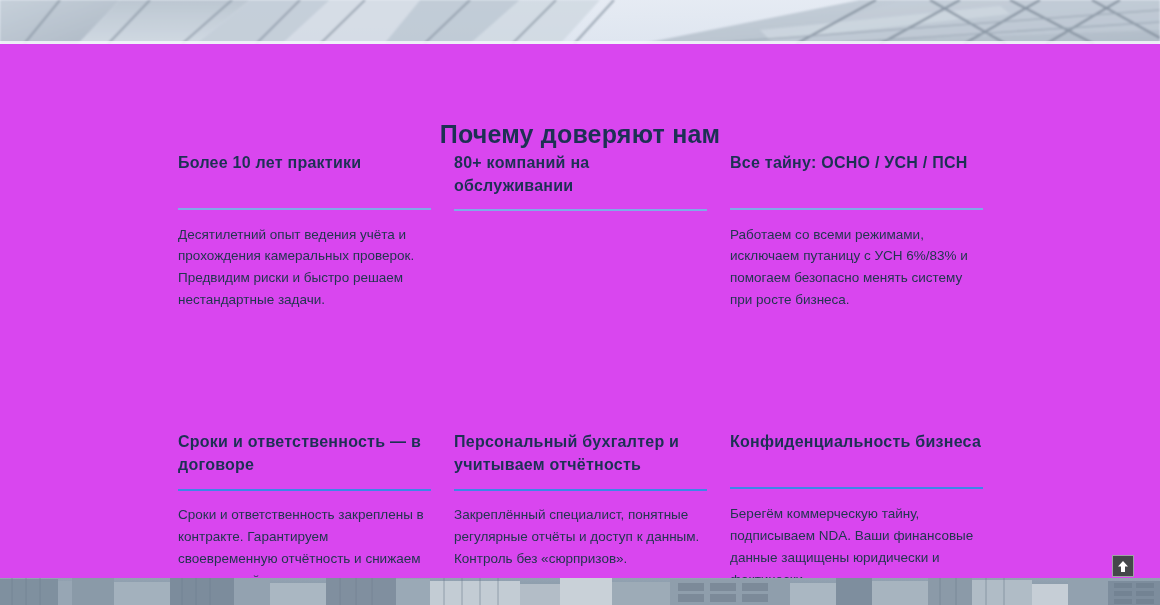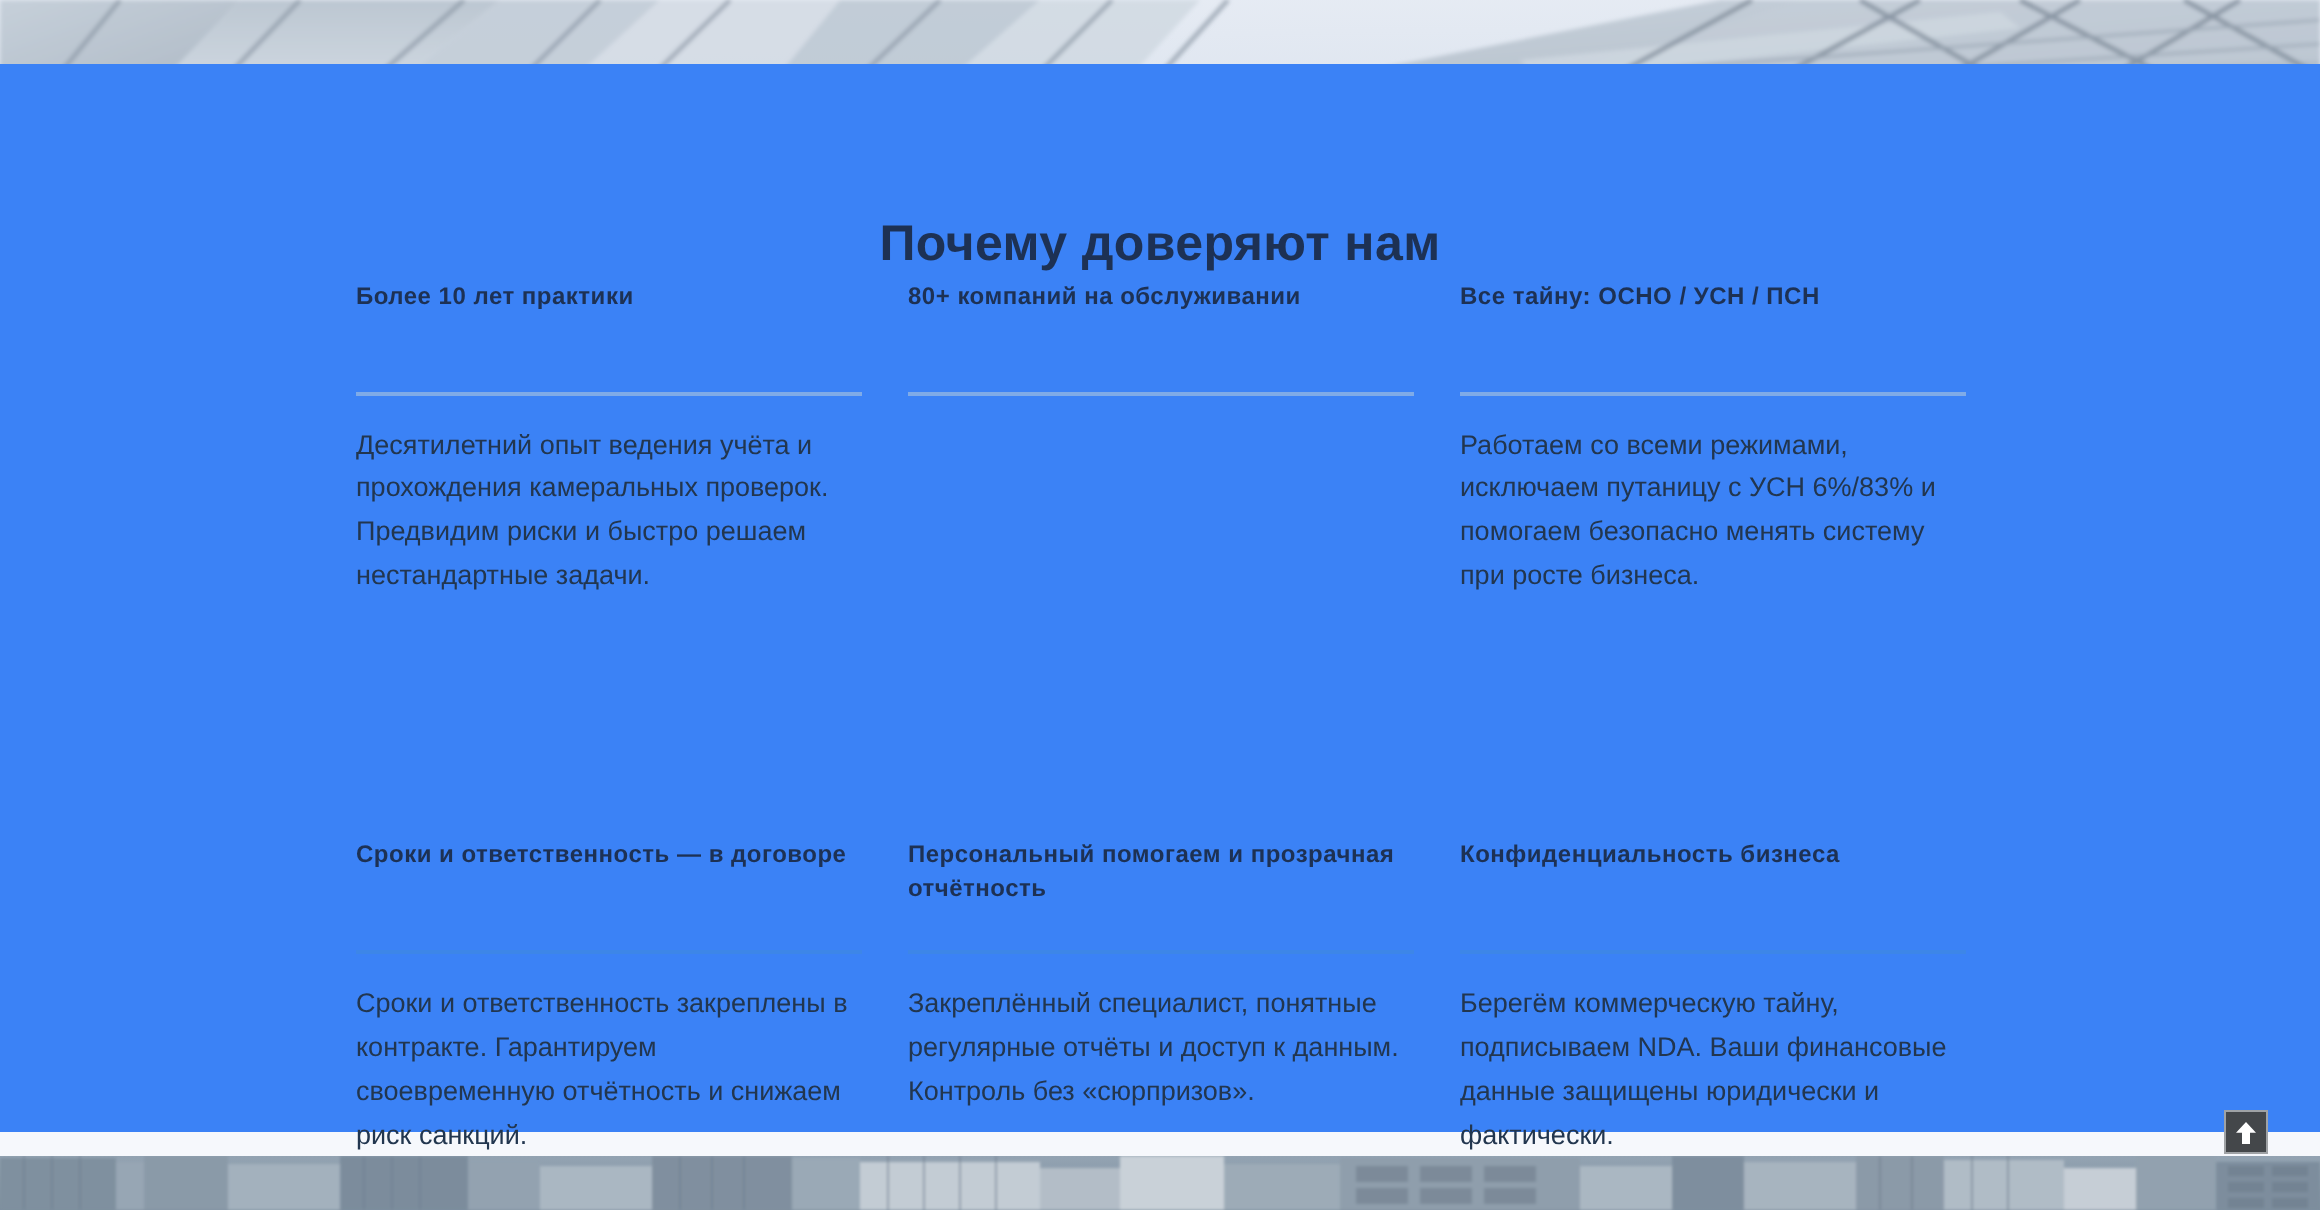--- a/index.html
+++ b/index.html
@@ -24,24 +24,24 @@
   }
   .banner-top { top: 0; height: 44px; }
   .banner-bottom { top: 578px; height: 27px; }
 
   .banner svg { display: block; width: 1160px; height: 100%; }
 
   
   .page {
     position: absolute;
     left: 0;
-    top: 32px;
+    top: 44px;
     width: 1160px;
     height: 534px;
-    background: #3b82f6;
+    background: #d946ef;
   }
 
   .page-title {
     position: absolute;
     left: 0;
     top: 59px;
     width: 1160px;
     text-align: center;
     font-size: 25px;
     font-weight: bold;
@@ -61,21 +61,21 @@
     row-gap: 0;
   }
 
   .card {
     position: relative;
     padding-bottom: 6px;
   }
   .card-row2 { padding-top: 101px; }
 
   .card-heading {
-    font-size: 12px;
+    font-size: 16px;
     font-weight: bold;
     color: #1d3154;
     line-height: 1.42;
     letter-spacing: 0.25px;
     min-height: 44px;
     margin: 0;
     white-space: pre-line;
   }
 
   .card-rule {
@@ -199,21 +199,21 @@
       <p class="card-body">Работаем со всеми режимами, исключаем путаницу с УСН 6%/83% и помогаем безопасно менять систему при росте бизнеса.</p>
     </div>
 
     <div class="card card-row2">
       <h2 class="card-heading">Сроки и ответственность — в договоре</h2>
       <hr class="card-rule">
       <p class="card-body">Сроки и ответственность закреплены в контракте. Гарантируем своевременную отчётность и снижаем риск санкций.</p>
     </div>
 
     <div class="card card-row2">
-      <h2 class="card-heading">Персональный помогаем и прозрачная отчётность</h2>
+      <h2 class="card-heading">Персональный бухгалтер и учитываем отчётность</h2>
       <hr class="card-rule">
       <p class="card-body">Закреплённый специалист, понятные регулярные отчёты и доступ к данным. Контроль без «сюрпризов».</p>
     </div>
 
     <div class="card card-row2">
       <h2 class="card-heading">Конфиденциальность бизнеса</h2>
       <hr class="card-rule">
       <p class="card-body">Берегём коммерческую тайну, подписываем NDA. Ваши финансовые данные защищены юридически и фактически.</p>
     </div>
 

